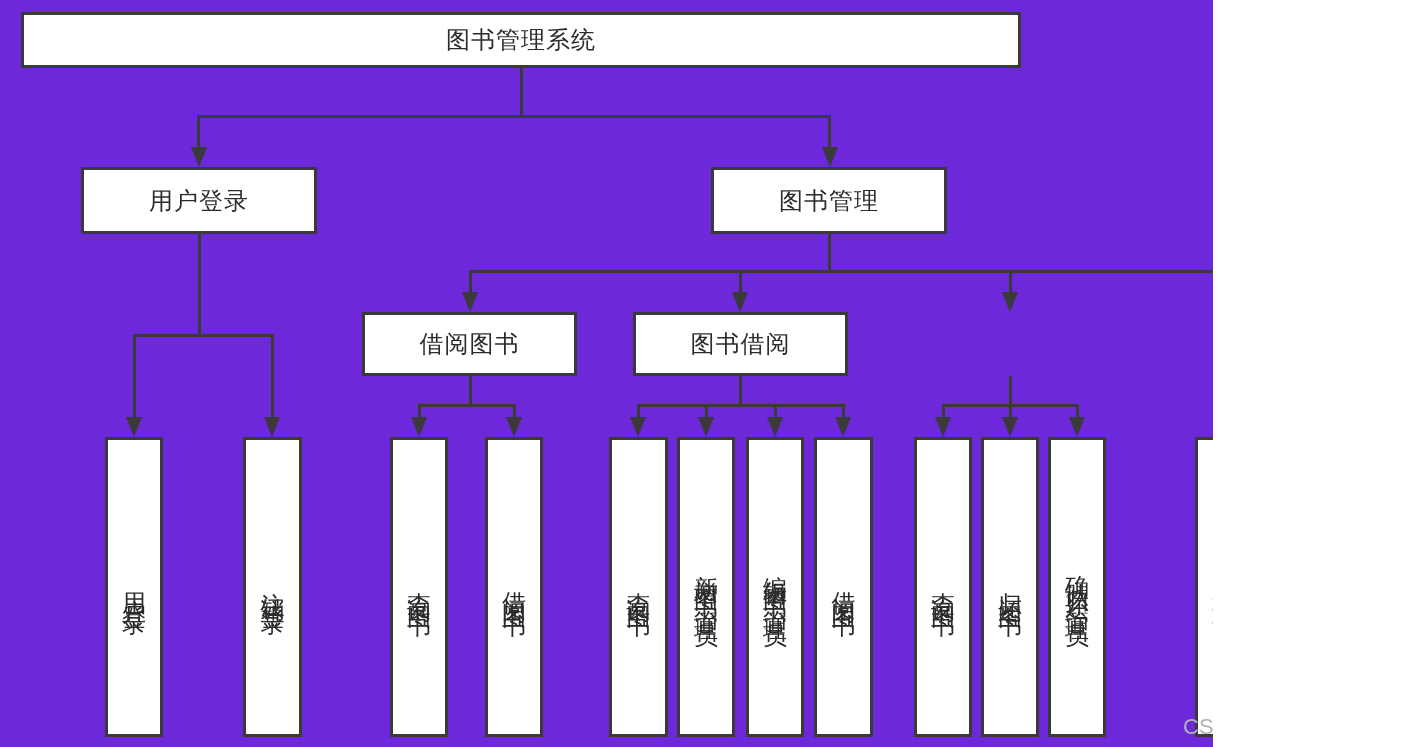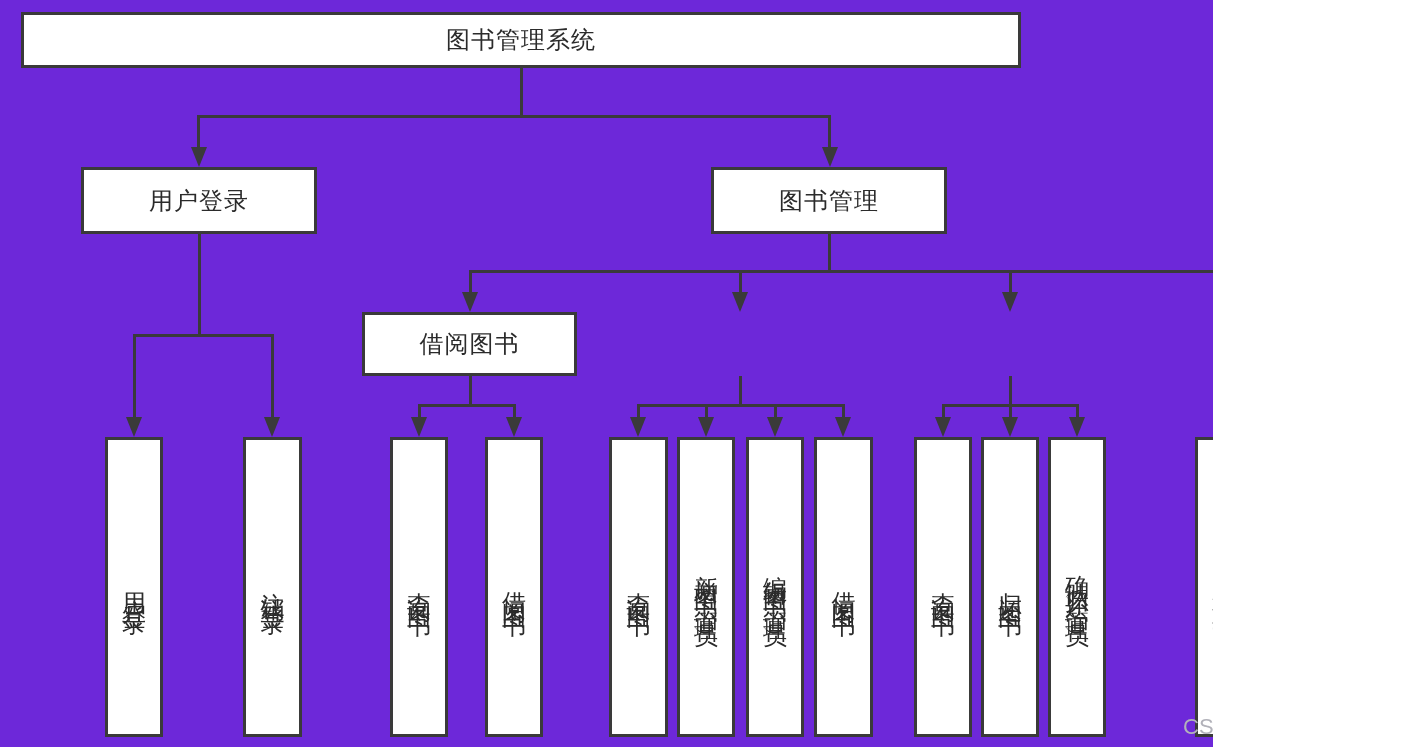--- a/index.html
+++ b/index.html
@@ -195,20 +195,21 @@
   <div class="vline" id="ln-br-d2"></div>
   <div class="arrow" id="ar-br-1"></div>
   <div class="arrow" id="ar-br-2"></div>
 
   <div class="box" id="box-root">图书管理系统</div>
 
   <div class="box" id="box-user-login">用户登录</div>
   <div class="box" id="box-book-mgmt">图书管理</div>
 
   <div class="box" id="box-new-book">借阅图书</div>
+  <div class="box" id="box-book-borrow">图书借阅</div>
 
   <div class="box vbox" id="box-ul-c1">用户登录</div>
   <div class="box vbox" id="box-ul-c2">注销登录</div>
 
   <div class="box vbox" id="box-nb-c1">查询图书</div>
   <div class="box vbox" id="box-nb-c2">借阅图书</div>
 
   <div class="box vbox" id="box-bb-c1">查询图书</div>
   <div class="box vbox" id="box-bb-c2">新增图书（管理员）</div>
   <div class="box vbox" id="box-bb-c3">编辑图书（管理员）</div>

